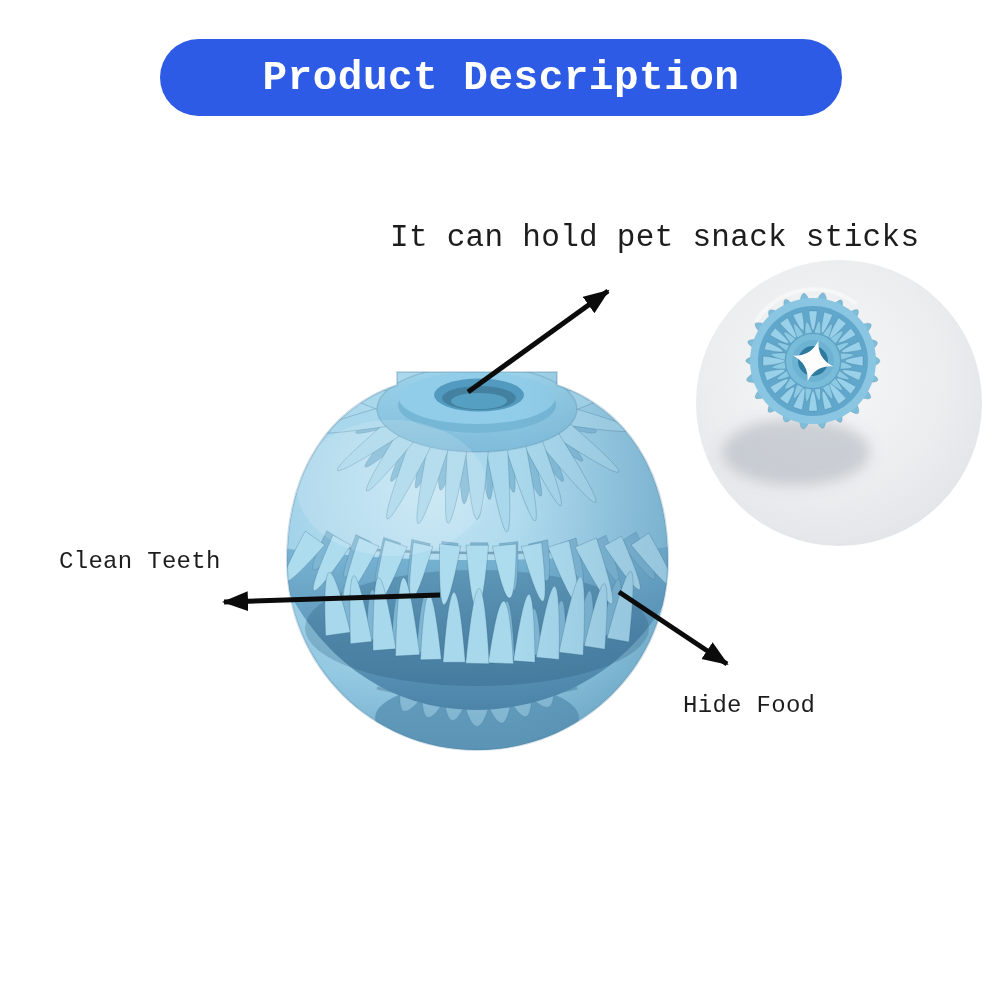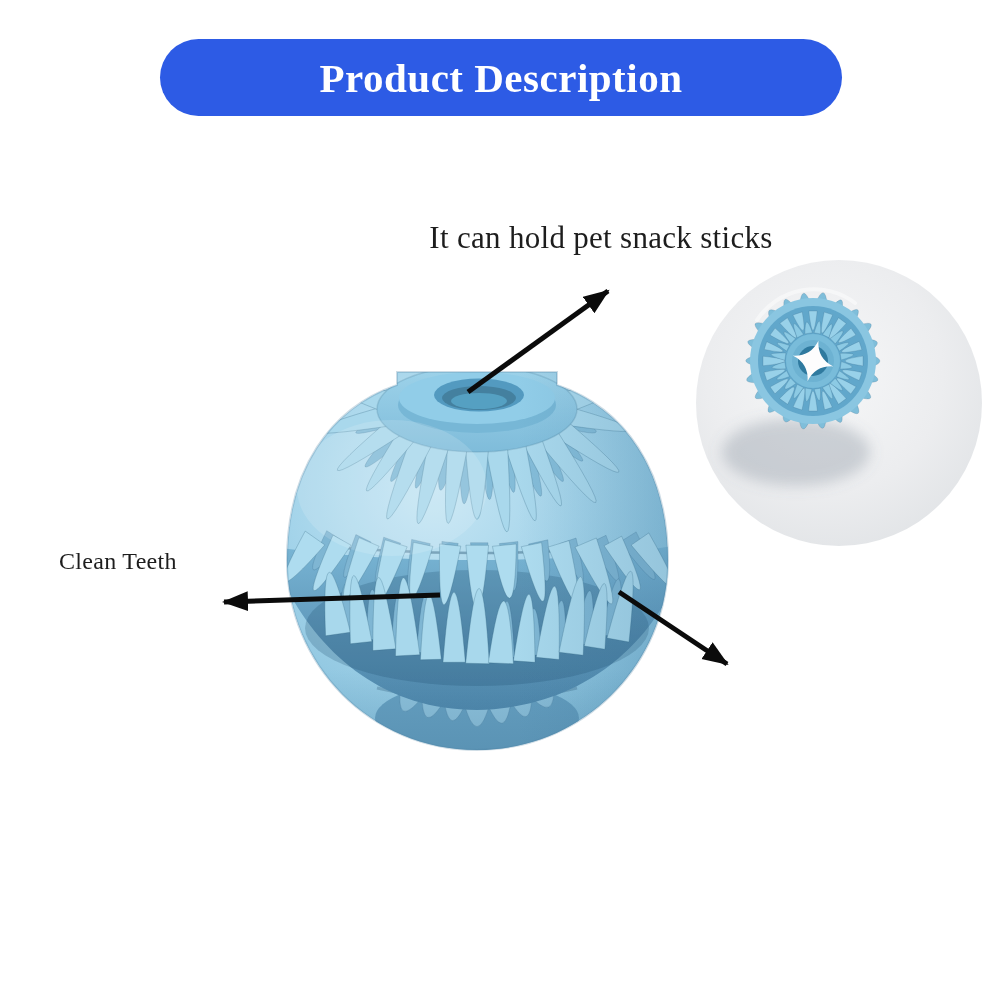--- a/index.html
+++ b/index.html
@@ -1,32 +1,32 @@
 <!DOCTYPE html>
 <html><head>
 <meta charset="utf-8">
 <style>
   html,body{margin:0;padding:0;background:#ffffff;}
   .stage{
     position:relative;width:1000px;height:900px;background:#ffffff;overflow:hidden;
-    font-family:Liberation Serif, serif;
+    font-family:Liberation Mono, monospace;
   }
   .banner{
     position:absolute;left:160px;top:39px;width:682px;height:77px;
     background:#2d5be5;border-radius:39px;
     display:flex;align-items:center;justify-content:center;
   }
   .banner span{
     color:#ffffff;font-size:41px;font-weight:bold;letter-spacing:.5px;
   }
   .illustration{position:absolute;left:0;top:0;width:1000px;height:1000px;}
   .label{
     position:absolute;color:#1d1d1d;font-size:24px;letter-spacing:.3px;white-space:nowrap;
   }
-  .label.snack{left:400px;top:220px;width:402px;text-align:center;font-size:31px;}
+  .label.snack{left:390px;top:220px;width:402px;text-align:center;font-size:31px;}
   .label.clean{left:59px;top:548px;}
   .label.hide{left:683px;top:692px;}
 </style>
 </head>
 <body>
 
 <div class="stage">
 
   <div class="banner">
     <span>Product Description</span>
@@ -286,13 +286,14 @@
 
     <g stroke="#0b0b0b" stroke-width="5">
       <line x1="468" y1="392" x2="608" y2="291" marker-end="url(#ah)"></line>
       <line x1="440" y1="595" x2="224" y2="602" marker-end="url(#ah)"></line>
       <line x1="619" y1="592" x2="727" y2="664" marker-end="url(#ah)"></line>
     </g>
   </svg>
 
   <div class="label snack">It can hold pet snack sticks</div>
   <div class="label clean">Clean Teeth</div>
+  <div class="label hide">Hide Food</div>
 </div>
 
 </body></html>

